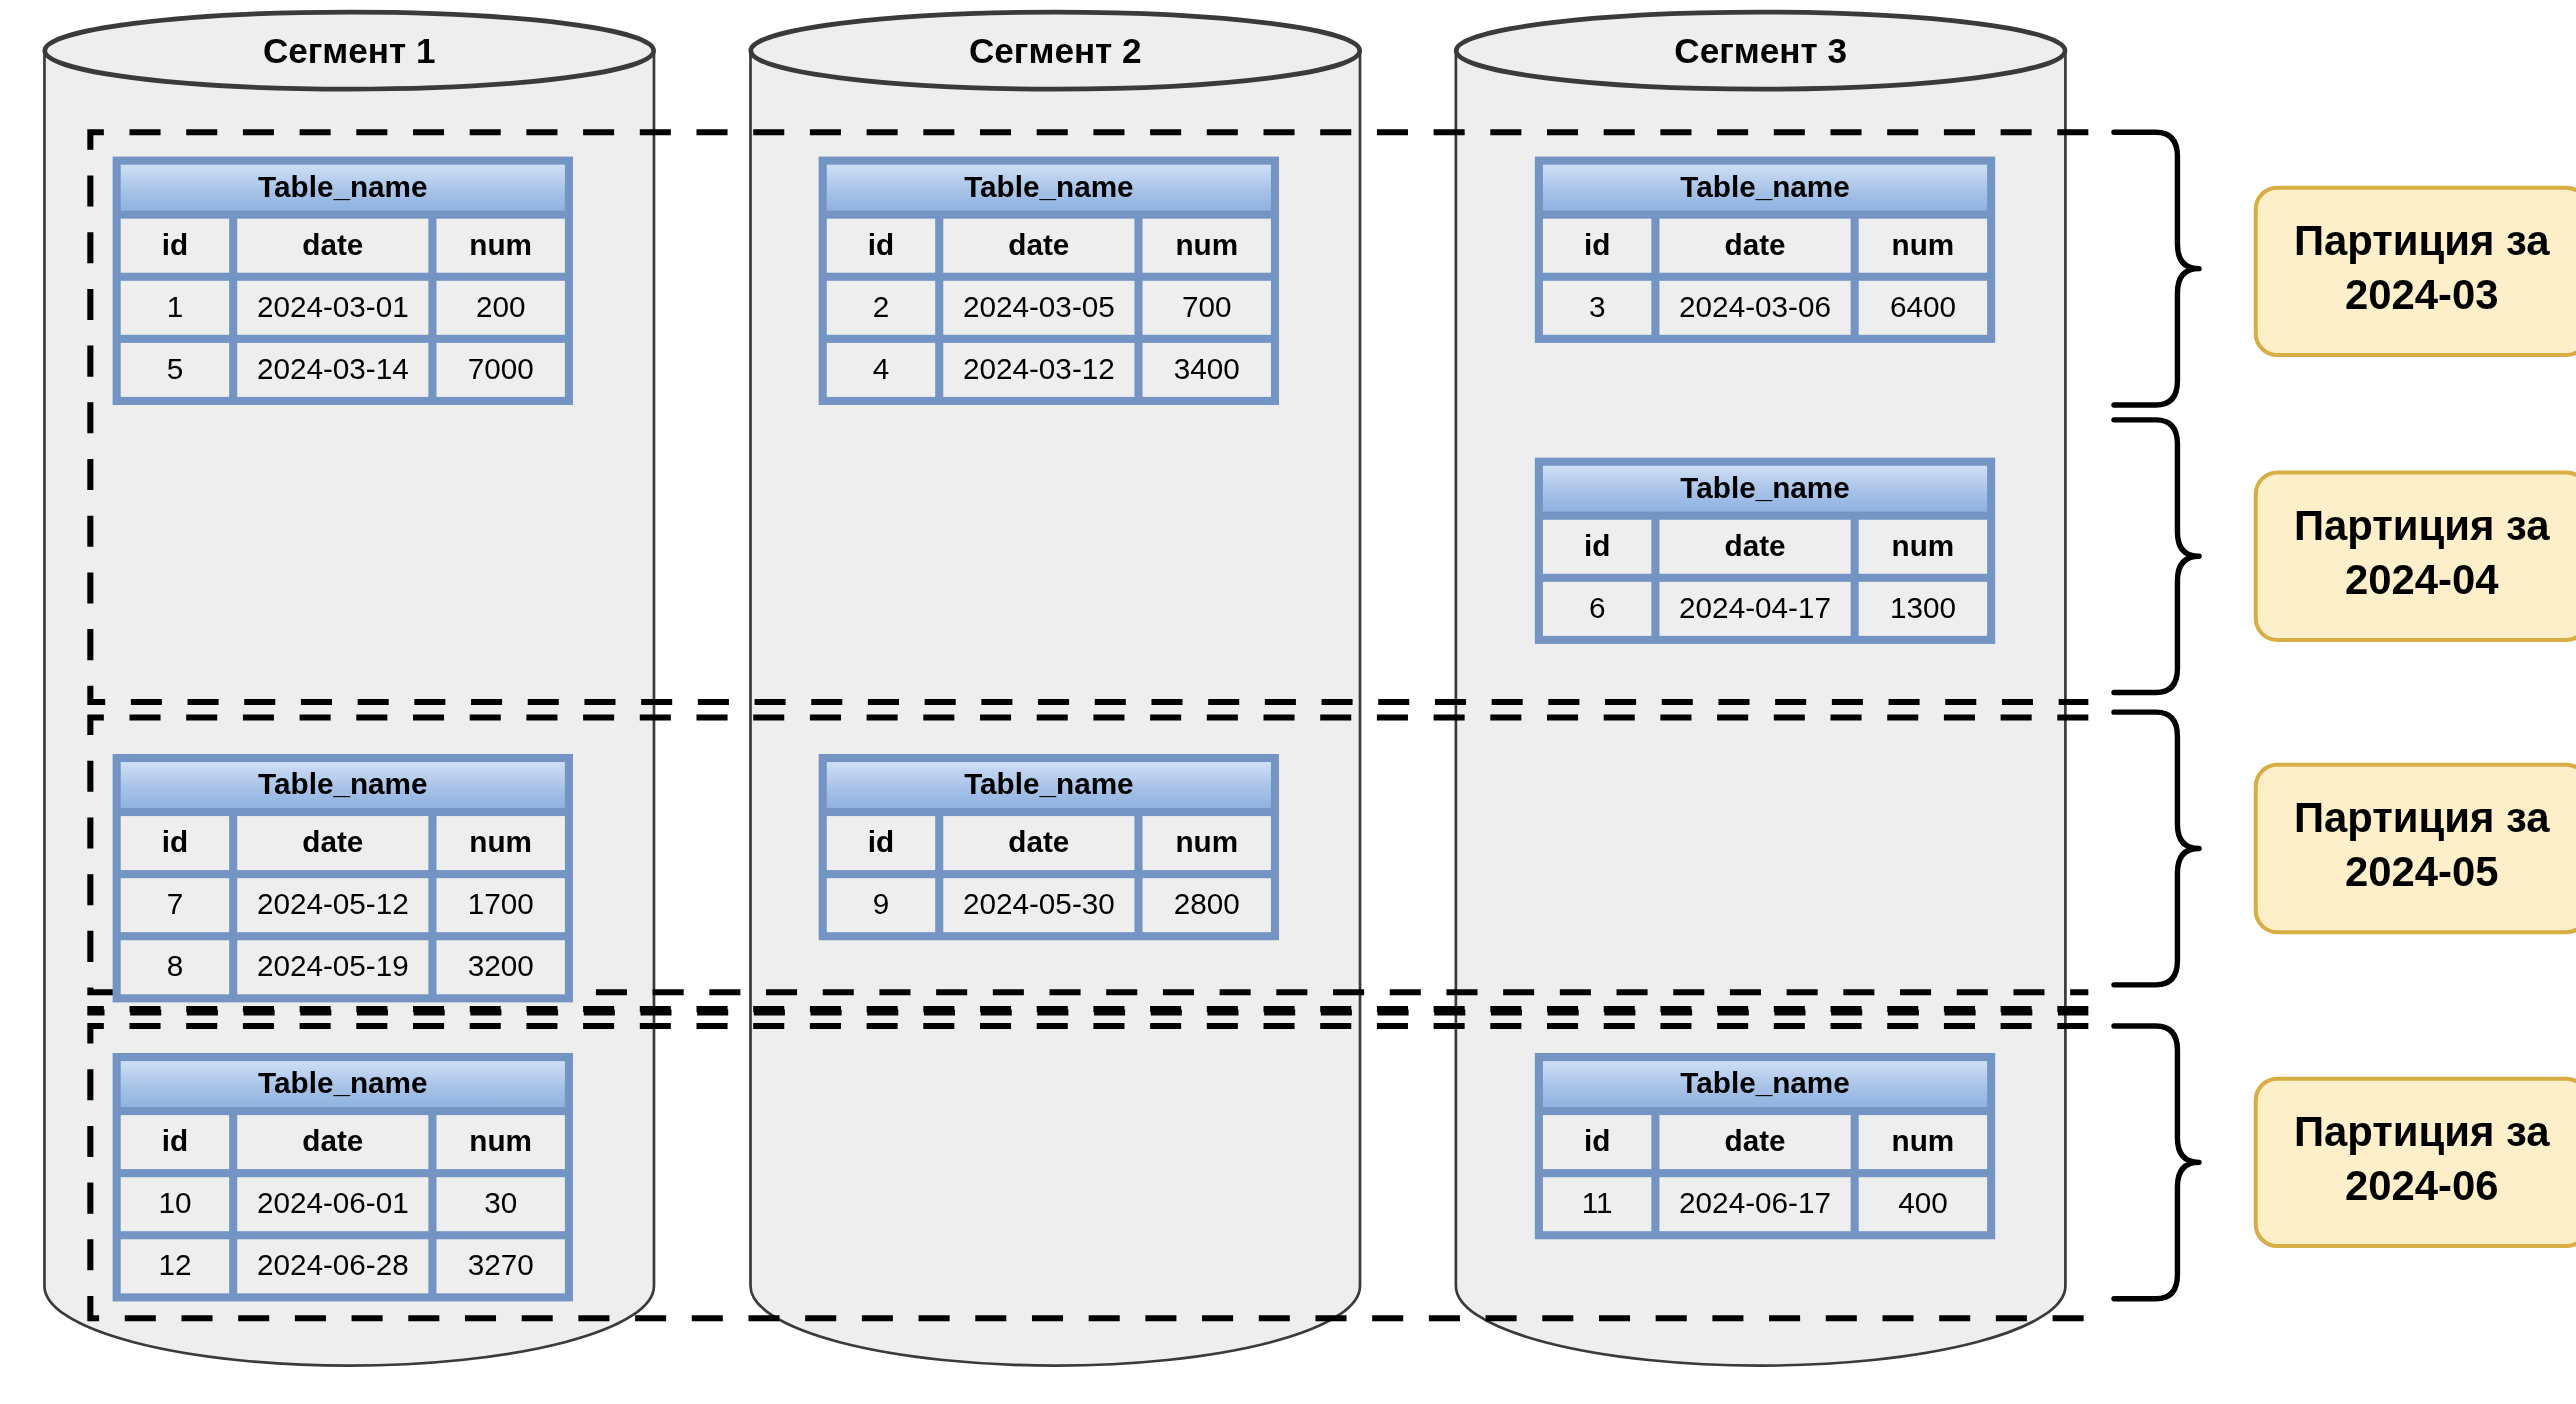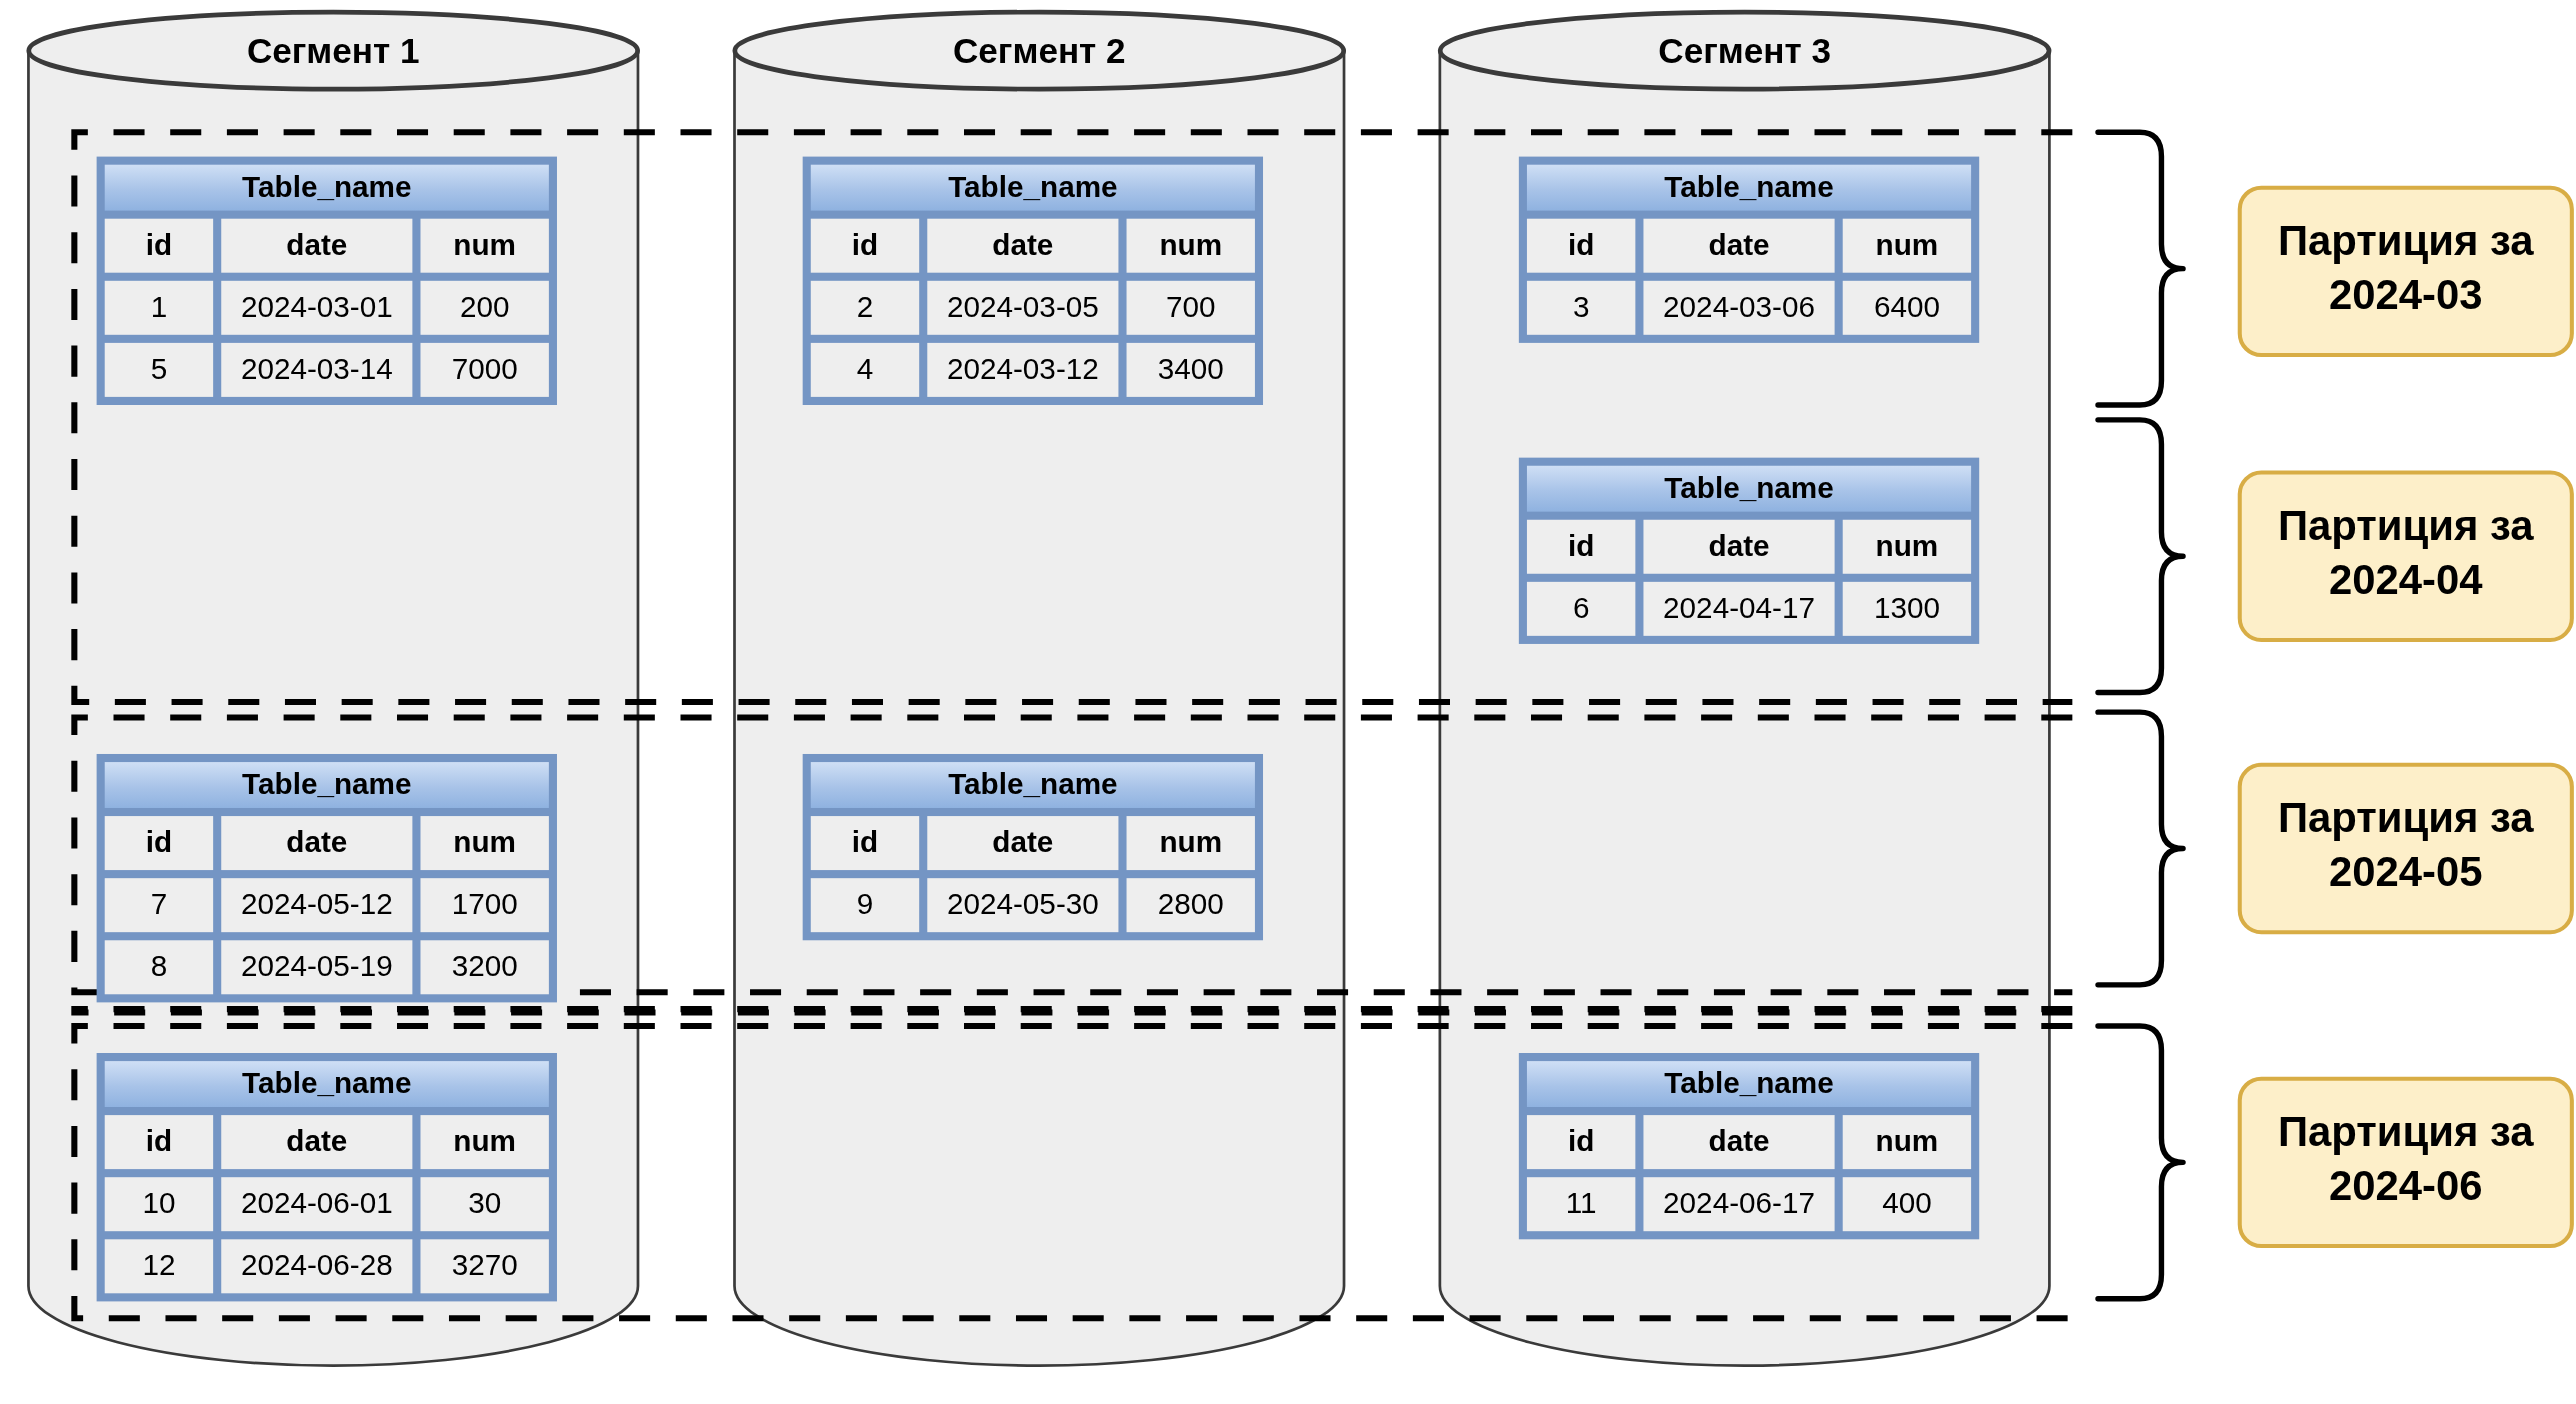--- a/index.html
+++ b/index.html
@@ -10,20 +10,21 @@
   body {
     width: 2576px;
     height: 1404px;
     font-family: "Liberation Sans", sans-serif;
     overflow: hidden;
   }
   #diagram-root {
     position: relative;
     width: 2361px;
     height: 1404px;
+    margin-left: 16px;
   }
   svg#scene {
     position: absolute;
     top: 0;
     left: 0;
     width: 2576px;
     height: 1404px;
     display: block;
   }
   .cyl-body {

